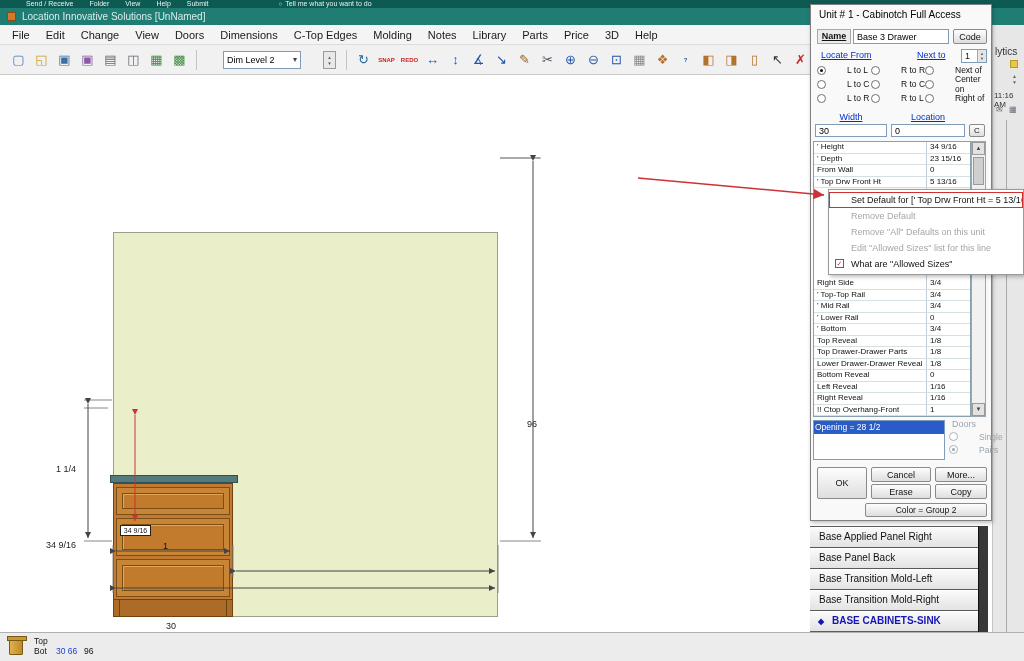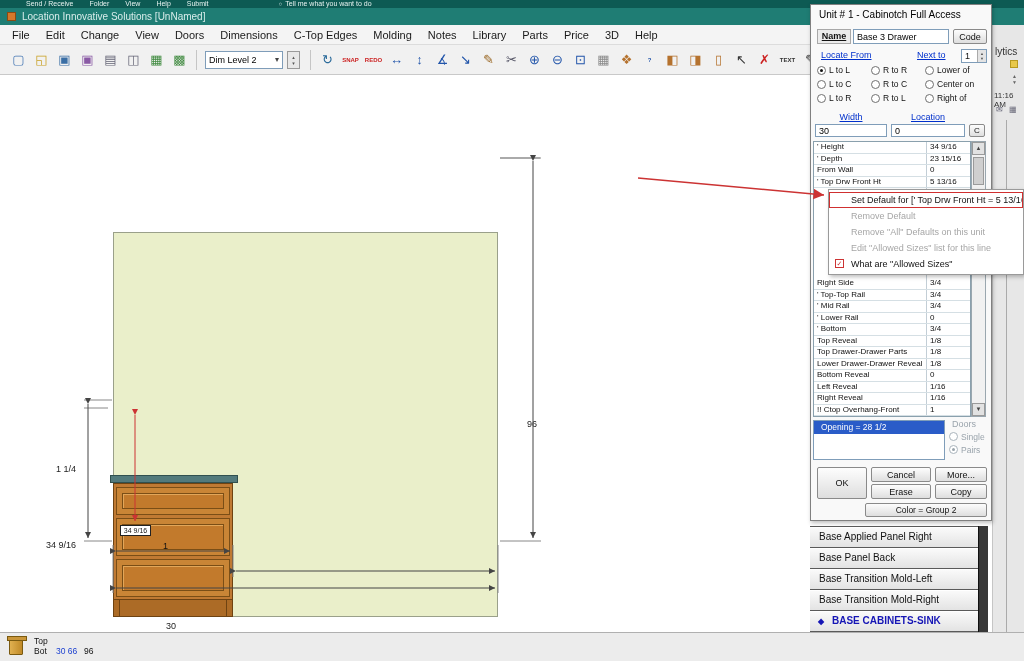--- a/index.html
+++ b/index.html
@@ -20,21 +20,21 @@
     display:flex;align-items:center;font-size:11px;color:#1a1a1a;z-index:3;padding-left:4px}
   .menu-item{padding:0 8px;cursor:default}
   
   .toolbar{position:absolute;left:0;top:45px;width:1024px;height:30px;background:#f1f1f1;border-bottom:1px solid #c9c9c9;
     display:flex;align-items:center;gap:2px;padding-left:8px;z-index:3}
   .tb-group{display:flex;align-items:center;gap:2px}
   .tb-icon{width:21px;height:21px;display:flex;align-items:center;justify-content:center;font-size:13px;border:1px solid transparent;border-radius:2px}
   .tb-icon.txt{font-size:6px;font-weight:bold;letter-spacing:0}
   .tb-sep{width:1px;height:20px;background:#c5c5c5;margin:0 4px}
   .dim-select{display:inline-flex;align-items:center;justify-content:space-between;width:78px;height:18px;background:#fff;
-    border:1px solid #7f9db9;font-size:9px;padding:0 3px;margin:0 2px}
+    border:1px solid #7f9db9;font-size:9px;padding:0 3px;margin:0 20px}
   .dd-arrow{font-size:8px;color:#444}
   .spinner{width:13px;height:18px;border:1px solid #9a9a9a;background:#e8e8e8;display:flex;flex-direction:column;align-items:center;
     justify-content:center;font-size:5px;line-height:6px;color:#555;margin-right:4px}
 
   
   .canvas{position:absolute;left:0;top:75px;width:1024px;height:557px;background:#fff;z-index:1}
   .wall{position:absolute;left:113px;top:157px;width:385px;height:385px;background:#eaefca;border:1px solid #9aa08a}
   .counter{position:absolute;left:110px;top:400px;width:128px;height:8px;background:#537a7c;border:1px solid #31504f}
   .cab-body{position:absolute;left:113px;top:408px;width:120px;height:134px;background:#c07a33;border:1px solid #6e4312}
   .drawer{position:absolute;left:116px;width:114px;background:#c98536;border:1px solid #7a4e16}
@@ -65,35 +65,35 @@
   .dlg-input{position:absolute;height:15px;border:1px solid #7f9db9;background:#fff;font-size:9px;padding:0 3px;font-family:Liberation Sans, sans-serif}
   .small-btn{position:absolute;background:linear-gradient(#fdfdfd,#dedede);border:1px solid #8a8a8a;border-radius:2px;
     font-size:9px;text-align:center;font-family:"Liberation Sans",sans-serif;color:#111}
   .blue-h{position:absolute;color:#0030cc;text-decoration:underline;font-size:9px}
   .nextto-spin{position:absolute;left:150px;top:44px;width:26px;height:14px;border:1px solid #7f9db9;background:#fff;
     display:flex;align-items:center}
   .nextto-spin .val{flex:1;padding-left:3px;font-size:9px}
   .nextto-spin .arr{width:9px;height:100%;background:#e4e4e4;border-left:1px solid #aaa;display:flex;flex-direction:column;
     align-items:center;justify-content:center;font-size:4px;line-height:5px;color:#555}
   .radio-col{position:absolute;display:flex;flex-direction:column}
-  .radio{display:flex;align-items:center;height:14px;font-size:8.5px;gap:3px;color:#111}
+  .radio{display:flex;align-items:center;height:14px;font-size:8.5px;gap:21px;color:#111}
   .rdot{width:9px;height:9px;border:1px solid #707070;border-radius:50%;background:#fff;position:relative;flex:0 0 9px}
   .radio.checked .rdot:after{content:"";position:absolute;left:2px;top:2px;width:3px;height:3px;background:#111;border-radius:50%}
   .prop-table{position:absolute;left:2px;top:136px;width:158px;height:276px;background:#fff;border:1px solid #8aa0ad}
   .prop-vline{position:absolute;left:112px;top:0;bottom:0;width:1px;background:#c3ced6}
   .prop-rows{position:absolute;left:0;right:0}
   .prow{position:relative;height:11.5px;border-bottom:1px solid #d5dfe4;display:flex;font-size:8px;line-height:10.5px;color:#111}
   .rname{width:112px;padding-left:3px;white-space:nowrap;overflow:hidden}
   .rval{padding-left:4px;white-space:nowrap}
   .pscroll{position:absolute;left:160px;top:136px;width:15px;height:276px;background:#f1f1f1;border:1px solid #9aa7af}
   .pscroll .sarr{position:absolute;left:0;width:13px;height:13px;background:#e2e2e2;border:1px solid #9a9a9a;
     font-size:6px;line-height:11px;text-align:center;color:#444}
   .pscroll .thumb{position:absolute;left:1px;top:15px;width:11px;height:28px;background:#cfcfcf;border:1px solid #9a9a9a}
   .opening-box{position:absolute;left:2px;top:415px;width:132px;height:40px;background:#fff;border:1px solid #7f9db9}
-  .opening-sel{height:13px;background:#2a5cc8;color:#fff;font-size:8.5px;line-height:13px;padding-left:7px}
+  .opening-sel{height:13px;background:#2a5cc8;color:#fff;font-size:8.5px;line-height:13px;padding-left:1px}
   .doors-label{position:absolute;left:141px;top:414px;color:#9aa4ac;font-size:9px}
   .doors-radios{position:absolute;left:138px;top:425px;display:flex;flex-direction:column;color:#9aa4ac}
   .doors-radios .radio{color:#9aa4ac;height:13px}
   .doors-radios .rdot{border-color:#aab4bc}
   .doors-radios .radio.checked .rdot:after{background:#9aa4ac}
   .color-btn{left:54px;top:498px;width:122px;height:14px;line-height:12px;font-size:8.5px}
 
   
   .context-menu{position:absolute;left:828px;top:189px;width:196px;background:#fff;border:1px solid #9a9a9a;
     box-shadow:2px 2px 4px rgba(0,0,0,.25);z-index:20;padding:2px 0}
@@ -329,21 +329,21 @@
         </label>
         <label class="radio">
           <span class="rdot"></span>
           <span>R to L</span>
         </label>
       </div>
     <div class="radio-col" style="left:114px;top:58px">
 
     <label class="radio">
           <span class="rdot"></span>
-          <span>Lower of</span>
+          <span>Next of</span>
         </label>
         <label class="radio">
           <span class="rdot"></span>
           <span>Center on</span>
         </label>
         <label class="radio">
           <span class="rdot"></span>
           <span>Right of</span>
         </label>
       </div>

